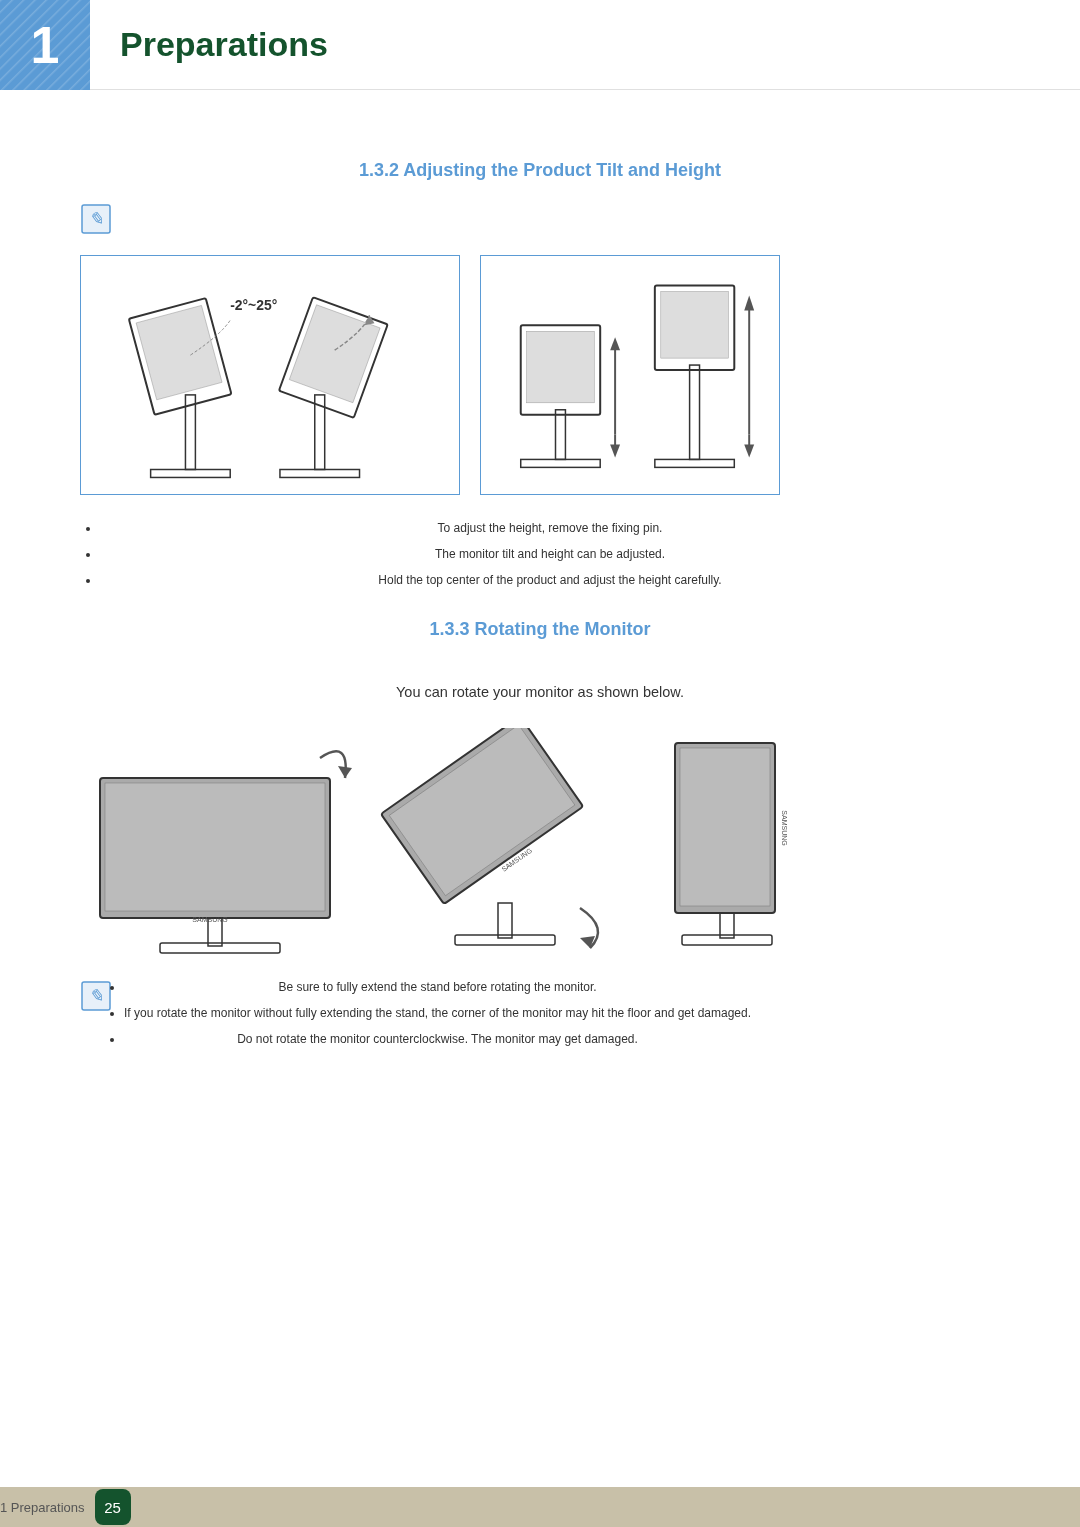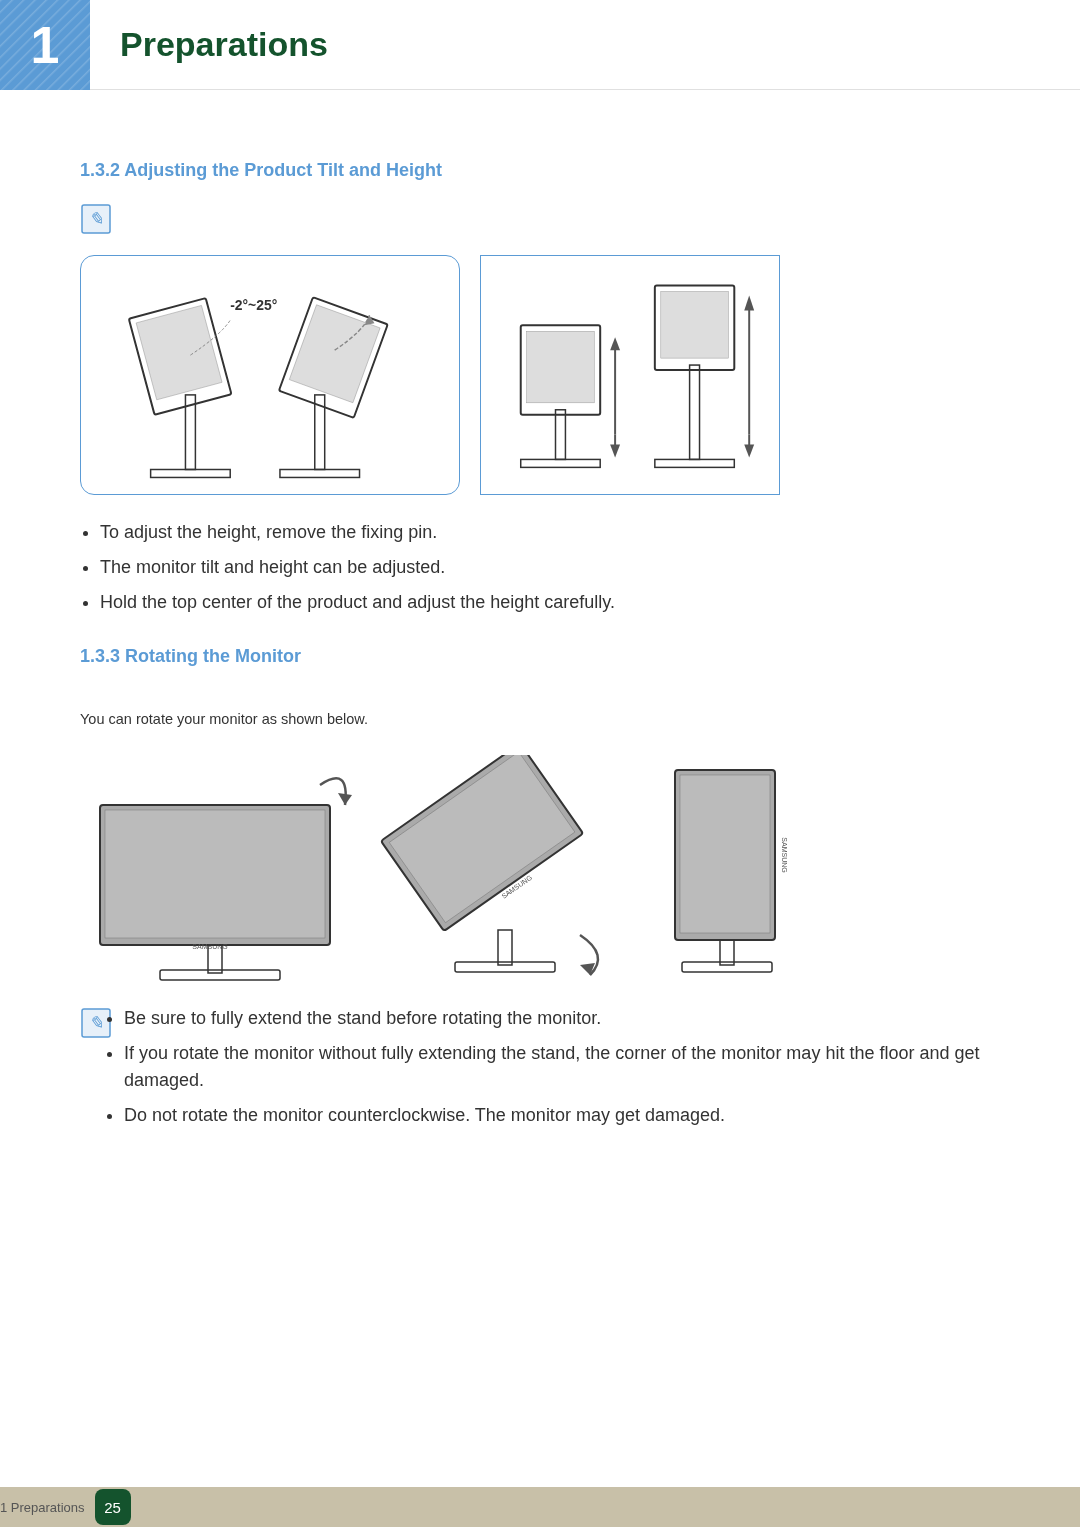--- a/index.html
+++ b/index.html
@@ -39,20 +39,21 @@
     .chapter-title {
       color: #14532d;
       font-size: 34px;
       font-weight: bold;
       margin-left: 30px;
     }
 
     
     .content {
       padding: 40px 80px 40px 80px;
+      text-align: center;
     }
 
     
     .section-heading {
       color: #5b9bd5;
       font-size: 18px;
       font-weight: bold;
       margin-bottom: 20px;
       margin-top: 30px;
     }
@@ -92,21 +93,21 @@
       overflow: hidden;
     }
 
     
     .bullet-list {
       margin-left: 20px;
       margin-bottom: 20px;
     }
     .bullet-list li {
       list-style: disc;
-      font-size: 18px;
+      font-size: 12px;
       color: #333;
       margin-bottom: 8px;
       line-height: 1.5;
     }
 
     
     .rotate-diagram-row {
       display: flex;
       gap: 10px;
       margin: 24px 0 20px 0;
@@ -142,21 +143,20 @@
       display: flex;
       align-items: center;
       justify-content: center;
       border-radius: 8px;
     }
 
     
     .tilt-svg-box {
       width: 380px;
       height: 240px;
-      border-radius: 14px;
     }
     .height-svg-box {
       width: 300px;
       height: 240px;
     }
 
     
     .intro-para {
       font-size: 14.5px;
       color: #333;

